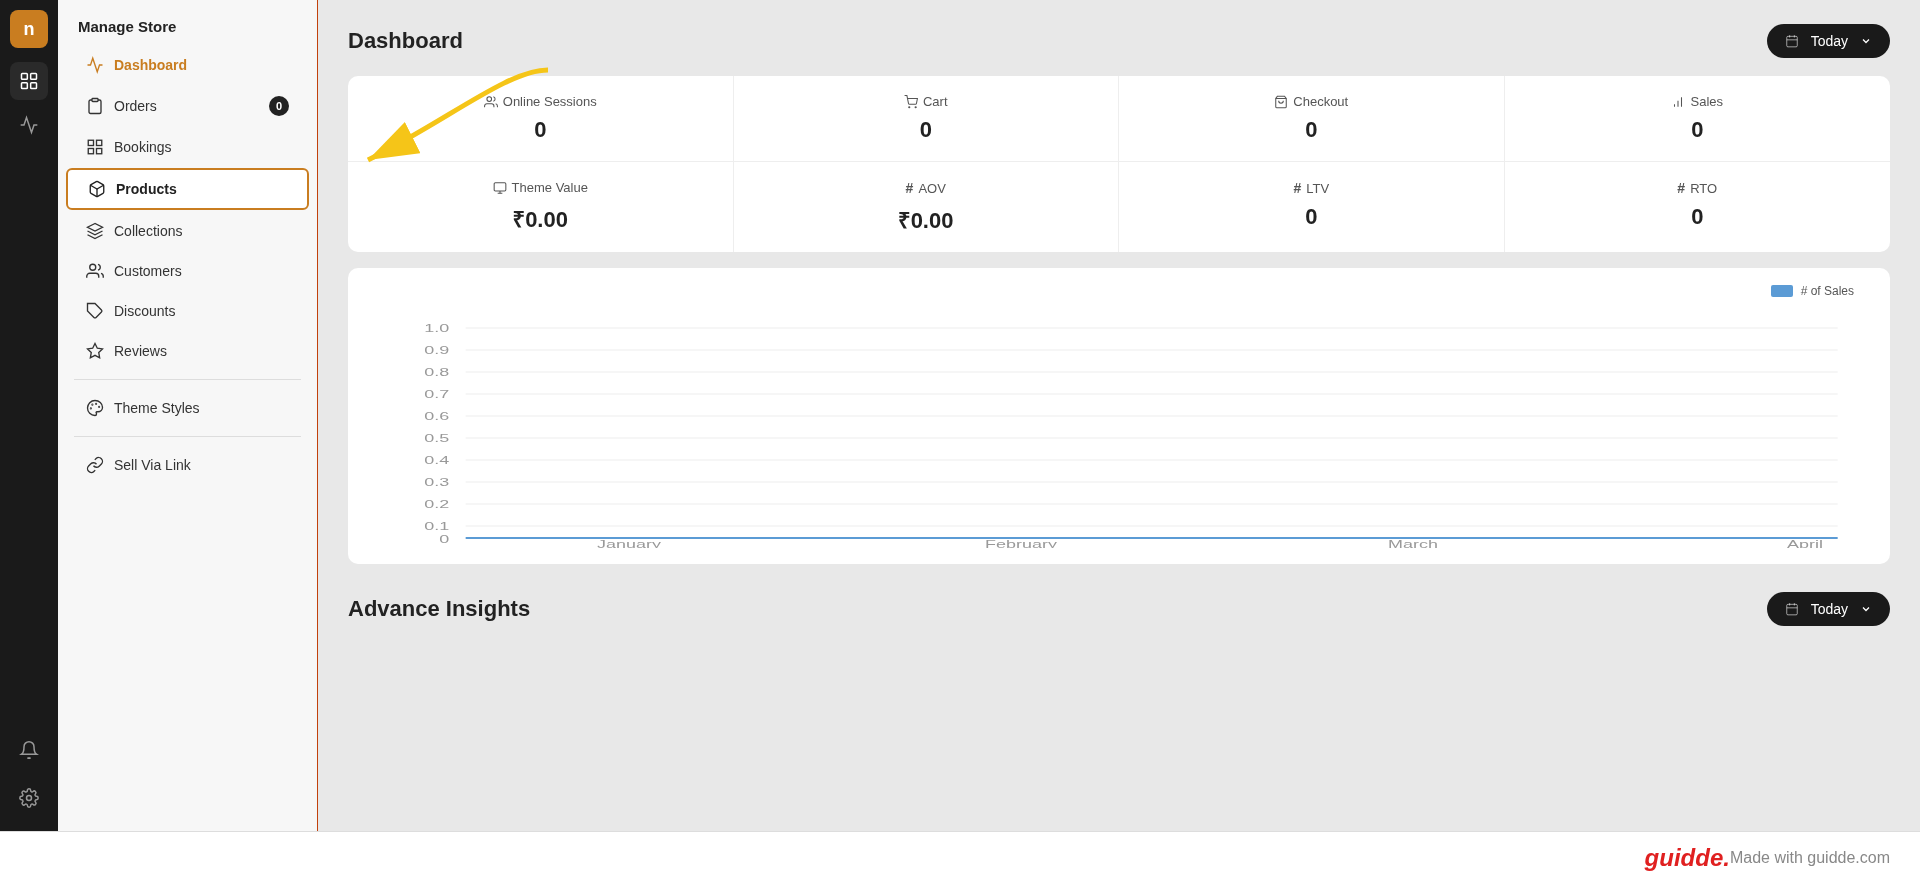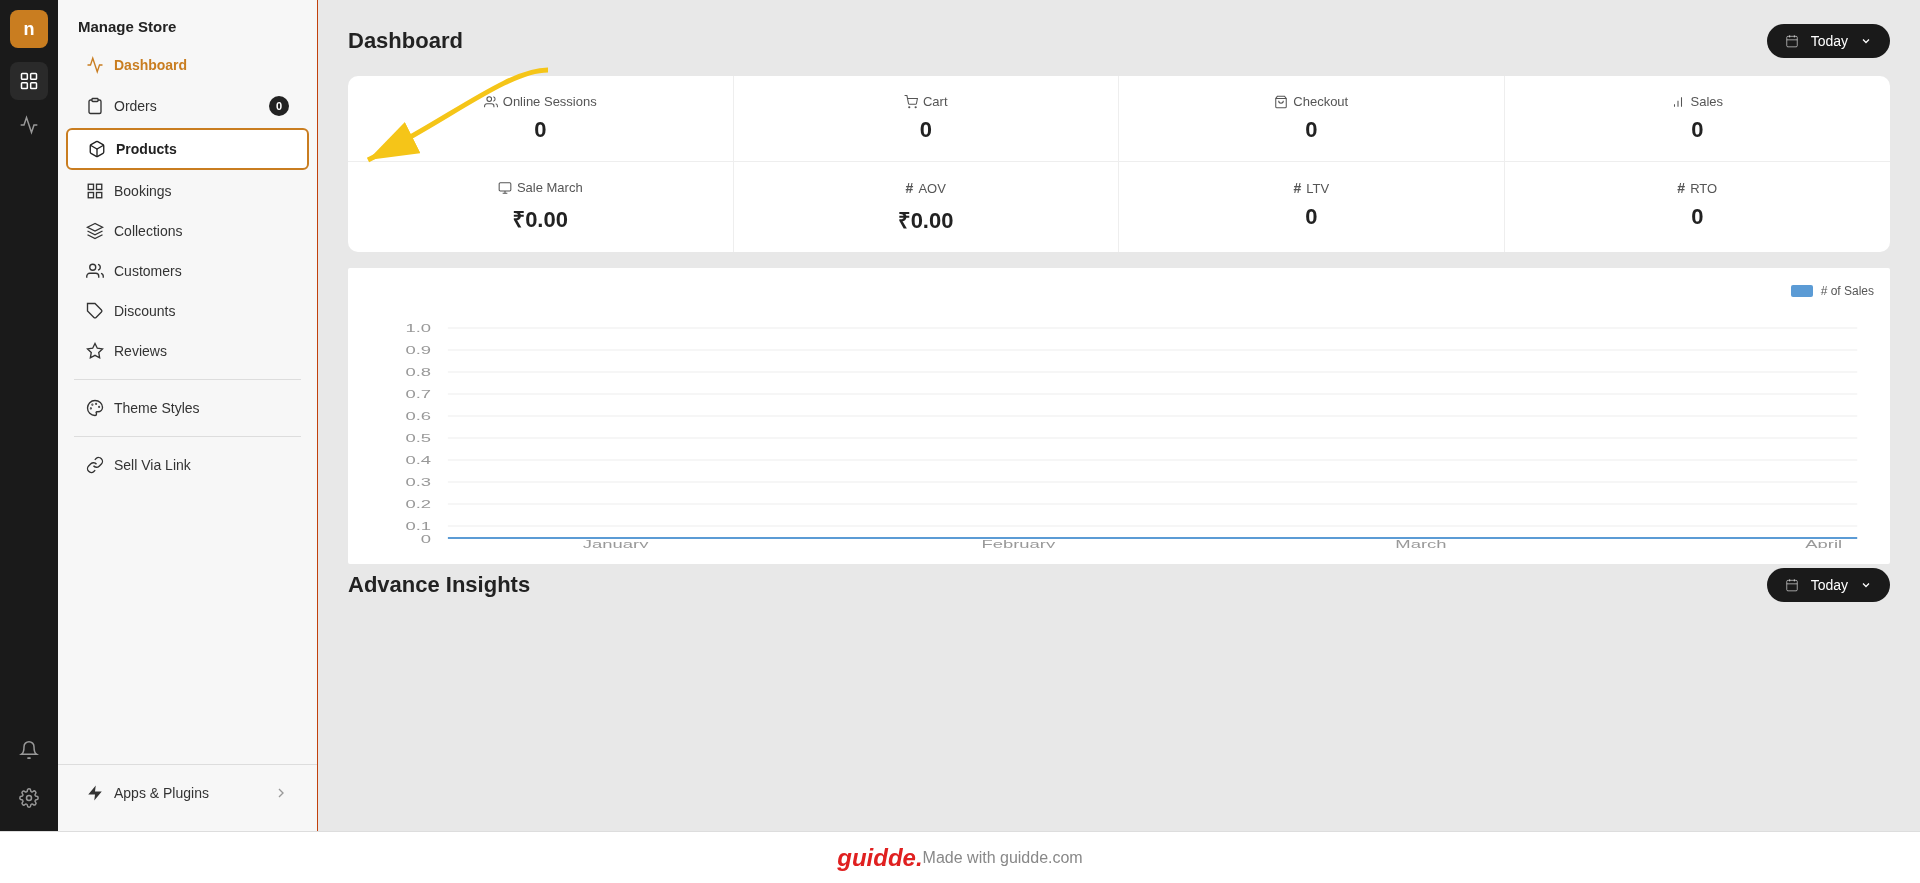--- a/index.html
+++ b/index.html
@@ -161,23 +161,23 @@
     .stat-label svg { width: 14px; height: 14px; fill: none; stroke: currentColor; stroke-width: 1.8; }
     .stat-value {
       font-size: 22px;
       font-weight: 700;
       color: #222;
     }
 
     
     .chart-container {
       background: #fff;
-      border-radius: 2px;
-      padding: 16px 16px;
-      margin-bottom: 4px;
+      border-radius: 10px;
+      padding: 16px 36px;
+      margin-bottom: 28px;
     }
     .chart-legend {
       display: flex;
       align-items: center;
       justify-content: flex-end;
       gap: 8px;
       margin-bottom: 10px;
     }
     .legend-color { width: 22px; height: 12px; background: #5b9bd5; border-radius: 2px; }
     .legend-label { font-size: 12px; color: #555; }
@@ -191,21 +191,21 @@
     .x-axis-label { font-size: 11px; fill: #999; }
     .grid-line { stroke: #eee; stroke-width: 1; }
 
     
     .bottom-bar {
       height: 52px;
       background: #fff;
       border-top: 1px solid #ddd;
       display: flex;
       align-items: center;
-      justify-content: center;
+      justify-content: flex-end;
       padding: 0 30px;
       flex-shrink: 0;
     }
     .guidde-logo { color: #e02020; font-size: 24px; font-weight: 800; font-style: italic; }
     .guidde-credit { color: #888; font-size: 16px; }
   </style>
 </head>
 <body>
 
 <div class="main-layout">
@@ -257,37 +257,37 @@
 
     <div class="sidebar-item">
       <svg viewBox="0 0 24 24">
           <path d="M16 4h2a2 2 0 0 1 2 2v14a2 2 0 0 1-2 2H6a2 2 0 0 1-2-2V6a2 2 0 0 1 2-2h2"></path>
           <rect x="8" y="2" width="8" height="4" rx="1" ry="1"></rect>
         </svg>
       <span>Orders</span>
       <span class="badge">0</span>
     </div>
 
-    <div class="sidebar-item highlighted">
-      <svg viewBox="0 0 24 24">
-          <path d="M21 16V8a2 2 0 0 0-1-1.73l-7-4a2 2 0 0 0-2 0l-7 4A2 2 0 0 0 3 8v8a2 2 0 0 0 1 1.73l7 4a2 2 0 0 0 2 0l7-4A2 2 0 0 0 21 16z"></path>
-          <polyline points="3.27 6.96 12 12.01 20.73 6.96"></polyline>
-          <line x1="12" y1="22.08" x2="12" y2="12"></line>
-        </svg>
-      <span>Products</span>
-    </div>
-
     <div class="sidebar-item">
       <svg viewBox="0 0 24 24">
           <rect x="3" y="3" width="7" height="7"></rect>
           <rect x="14" y="3" width="7" height="7"></rect>
           <rect x="14" y="14" width="7" height="7"></rect>
           <rect x="3" y="14" width="7" height="7"></rect>
         </svg>
       <span>Bookings</span>
+    </div>
+
+    <div class="sidebar-item highlighted">
+      <svg viewBox="0 0 24 24">
+          <path d="M21 16V8a2 2 0 0 0-1-1.73l-7-4a2 2 0 0 0-2 0l-7 4A2 2 0 0 0 3 8v8a2 2 0 0 0 1 1.73l7 4a2 2 0 0 0 2 0l7-4A2 2 0 0 0 21 16z"></path>
+          <polyline points="3.27 6.96 12 12.01 20.73 6.96"></polyline>
+          <line x1="12" y1="22.08" x2="12" y2="12"></line>
+        </svg>
+      <span>Products</span>
     </div>
 
     <div class="sidebar-item">
       <svg viewBox="0 0 24 24">
           <polygon points="12 2 2 7 12 12 22 7 12 2"></polygon>
           <polyline points="2 17 12 22 22 17"></polyline>
           <polyline points="2 12 12 17 22 12"></polyline>
         </svg>
       <span>Collections</span>
     </div>
@@ -335,31 +335,20 @@
 
     <div class="sidebar-item">
       <svg viewBox="0 0 24 24">
           <path d="M10 13a5 5 0 0 0 7.54.54l3-3a5 5 0 0 0-7.07-7.07l-1.72 1.71"></path>
           <path d="M14 11a5 5 0 0 0-7.54-.54l-3 3a5 5 0 0 0 7.07 7.07l1.71-1.71"></path>
         </svg>
       <span>Sell Via Link</span>
     </div>
 
 
-    <div class="sidebar-footer">
-      <div class="sidebar-item">
-        <svg viewBox="0 0 24 24" style="fill:#333;stroke:none;width:18px;height:18px;">
-            <polygon points="13 2 3 14 12 14 11 22 21 10 12 10 13 2"></polygon>
-          </svg>
-        <span>Apps &amp; Plugins</span>
-        <svg viewBox="0 0 24 24" style="width:16px;height:16px;stroke:#999;fill:none;stroke-width:2;margin-left:auto;">
-            <polyline points="9 18 15 12 9 6"></polyline>
-          </svg>
-      </div>
-    </div>
   </div>
 
   <div class="main-content" style="position:relative;">
 
     <div style="position:absolute;top:60px;left:-30px;z-index:200;pointer-events:none;">
       <svg width="280" height="160" viewBox="0 0 280 160">
         <defs>
           <marker id="arrowhead" markerWidth="10" markerHeight="7" refX="10" refY="3.5" orient="auto">
             <polygon points="0 0, 10 3.5, 0 7" fill="#f5c518"></polygon>
           </marker>
@@ -436,21 +425,21 @@
       </div>
 
       <div class="stats-row">
         <div class="stat-cell">
           <div class="stat-label">
             <svg viewBox="0 0 24 24" style="width:14px;height:14px;">
                 <rect x="2" y="3" width="20" height="14" rx="2" ry="2"></rect>
                 <line x1="8" y1="21" x2="16" y2="21"></line>
                 <line x1="12" y1="17" x2="12" y2="21"></line>
               </svg>
-            <span>Sale March</span>
+            <span>Theme Value</span>
           </div>
           <div class="stat-value">₹0.00</div>
         </div>
         <div class="stat-cell">
           <div class="stat-label">
             <span style="font-size:14px;font-weight:600;">#</span>
             <span>AOV</span>
           </div>
           <div class="stat-value">₹0.00</div>
         </div>

